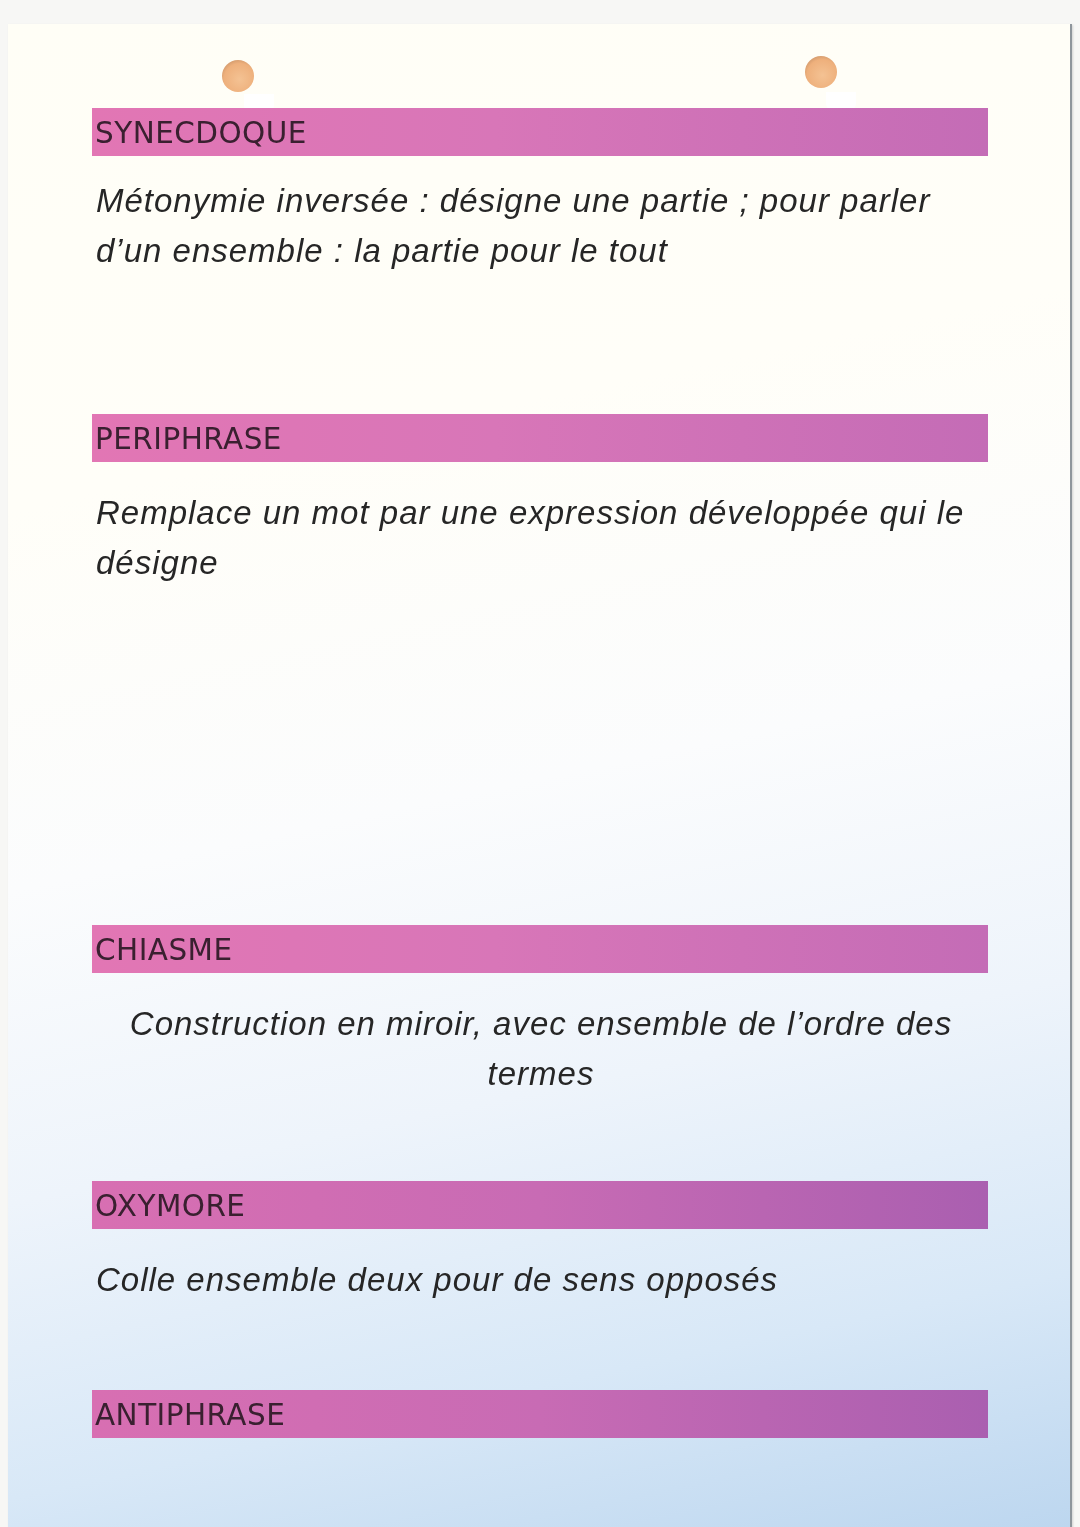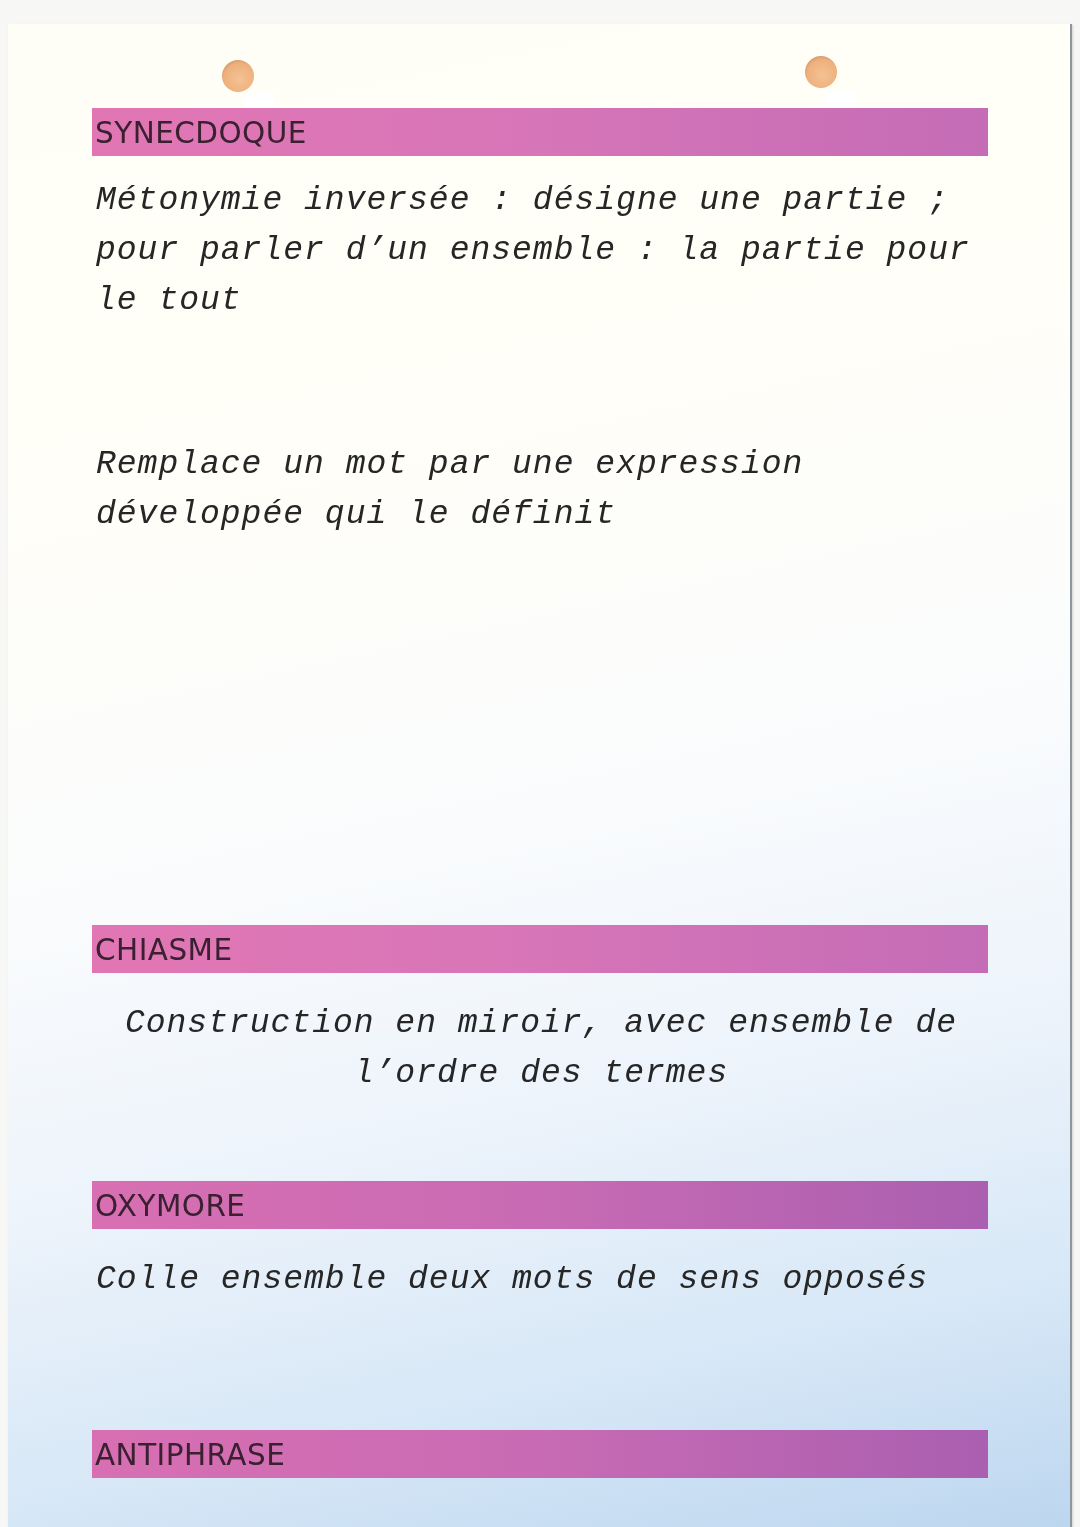--- a/index.html
+++ b/index.html
@@ -44,21 +44,21 @@
       color: #3a2030;
       line-height: 36px;
       font-weight: normal;
       transform: scaleX(0.95);
       transform-origin: left center;
       white-space: nowrap;
     }
     .definition {
       margin-top: 26px;
       margin-left: 4px;
-      font-family: Liberation Mono, monospace;
+      font-family: Liberation Sans, sans-serif;
       font-size: 33px;
       line-height: 50px;
       color: #262626;
       letter-spacing: 1px;
       width: 890px;
       font-style: italic;
     }
     .hole {
       position: absolute;
       width: 32px;
@@ -85,37 +85,40 @@
   <div class="hole-tear" style="left:818px; top:68px;"></div>
 
   <div class="section" style="top:84px;">
     <div class="bar">
       <span class="bar-title">SYNECDOQUE</span>
     </div>
     <div class="definition" style="margin-top:20px;">Métonymie inversée : désigne une partie ; pour parler d’un ensemble : la partie pour le tout</div>
   </div>
 
   <div class="section" style="top:390px;">
-    <div class="definition">Remplace un mot par une expression développée qui le définit</div>
+    <div class="bar">
+      <span class="bar-title">PERIPHRASE</span>
+    </div>
+    <div class="definition">Remplace un mot par une expression développée qui le désigne</div>
   </div>
 
 
   <div class="section" style="top:901px;text-align:center;">
     <div class="bar">
       <span class="bar-title">CHIASME</span>
     </div>
     <div class="definition">Construction en miroir, avec ensemble de l’ordre des termes</div>
   </div>
 
   <div class="section" style="top:1157px;">
     <div class="bar lower">
       <span class="bar-title">OXYMORE</span>
     </div>
-    <div class="definition">Colle ensemble deux mots de sens opposés</div>
+    <div class="definition">Colle ensemble deux pour de sens opposés</div>
   </div>
 
-  <div class="section" style="top:1366px;margin-top:40px;">
+  <div class="section" style="top:1366px;">
     <div class="bar lower">
       <span class="bar-title">ANTIPHRASE</span>
     </div>
   </div>
 
 </div>
 
 </body></html>

